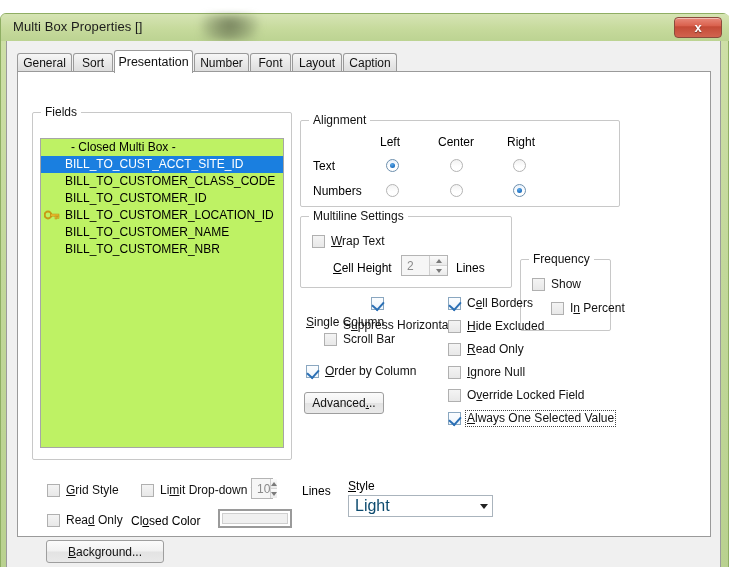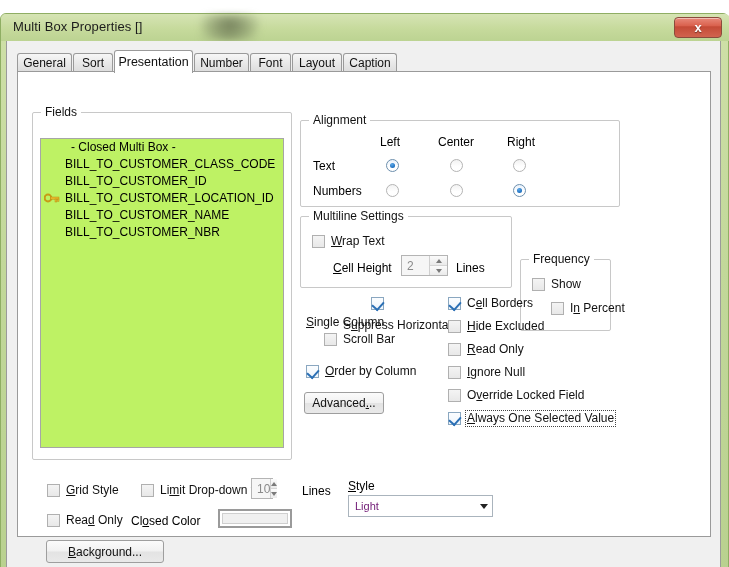--- a/index.html
+++ b/index.html
@@ -176,21 +176,21 @@
     border:2px solid #9a9a9a;background:#ffffff;padding:2px;
   }
   .swatch .inner{width:100%;height:100%;background:#f0f0f0;border:1px solid #cfcfcf;box-sizing:border-box;}
 
   
   .combo{
     position:absolute;box-sizing:border-box;height:22px;
     border:1px solid #aab4bd;background:#ffffff;
     display:flex;align-items:center;
   }
-  .combo .ctext{flex:1;padding-left:6px;font-size:11px;color:#701a75;}
+  .combo .ctext{flex:1;padding-left:6px;font-size:16px;color:#0c4a6e;}
   .combo .carrow{
     width:17px;display:flex;align-items:center;justify-content:center;
   }
   .caret{width:0;height:0;border-left:4px solid transparent;border-right:4px solid transparent;border-top:5px solid #222;}
 </style>
 </head>
 <body>
 
 <div class="window">
 
@@ -215,20 +215,21 @@
     </div>
 
     <div class="tabbody">
 
       <div class="group" style="left:14px;top:40px;width:260px;height:348px;">
         <span class="glabel">Fields</span>
       </div>
 
       <div class="listbox">
         <div class="list-row header">- Closed Multi Box -</div>
+        <div class="list-row sel">BILL_TO_CUST_ACCT_SITE_ID</div>
         <div class="list-row">BILL_TO_CUSTOMER_CLASS_CODE</div>
         <div class="list-row">BILL_TO_CUSTOMER_ID</div>
         <div class="list-row">
           <svg class="keyicon" viewBox="0 0 16 13">
             <circle cx="4" cy="6" r="3.4" fill="none" stroke="#c79a16" stroke-width="2"></circle>
             <rect x="6.5" y="5" width="8.5" height="2.2" fill="#e8b92c" stroke="#b88f12" stroke-width=".5"></rect>
             <rect x="11" y="7" width="1.8" height="3" fill="#e8b92c" stroke="#b88f12" stroke-width=".5"></rect>
             <rect x="13.5" y="7" width="1.5" height="2.4" fill="#e8b92c" stroke="#b88f12" stroke-width=".5"></rect>
           </svg>
           <span>BILL_TO_CUSTOMER_LOCATION_ID</span>

